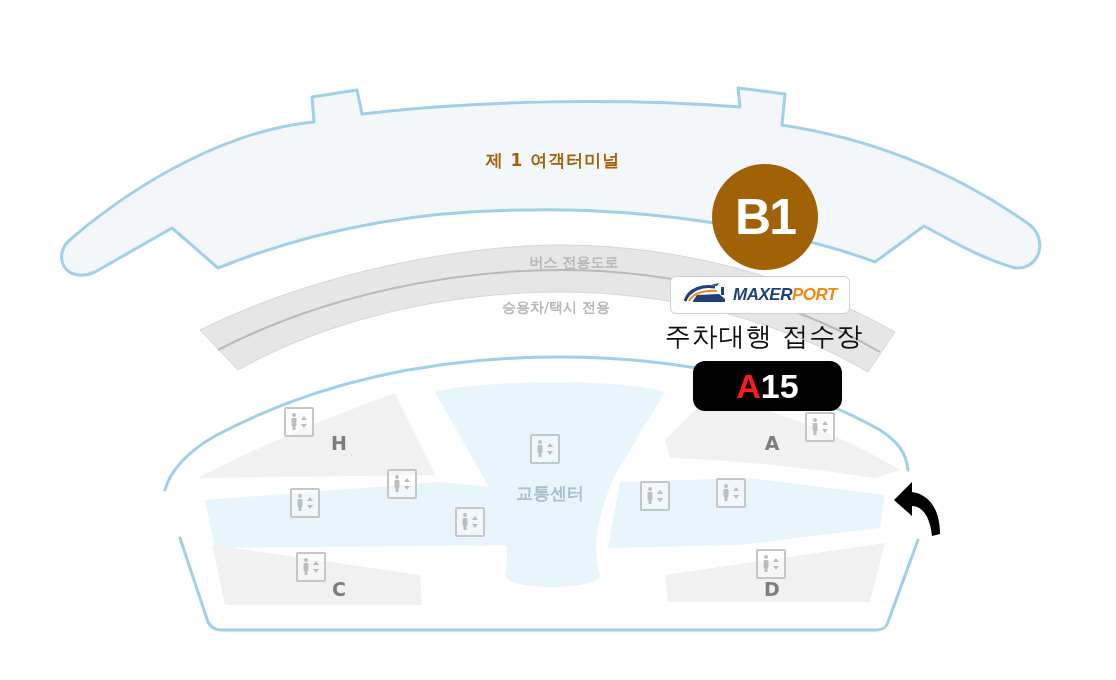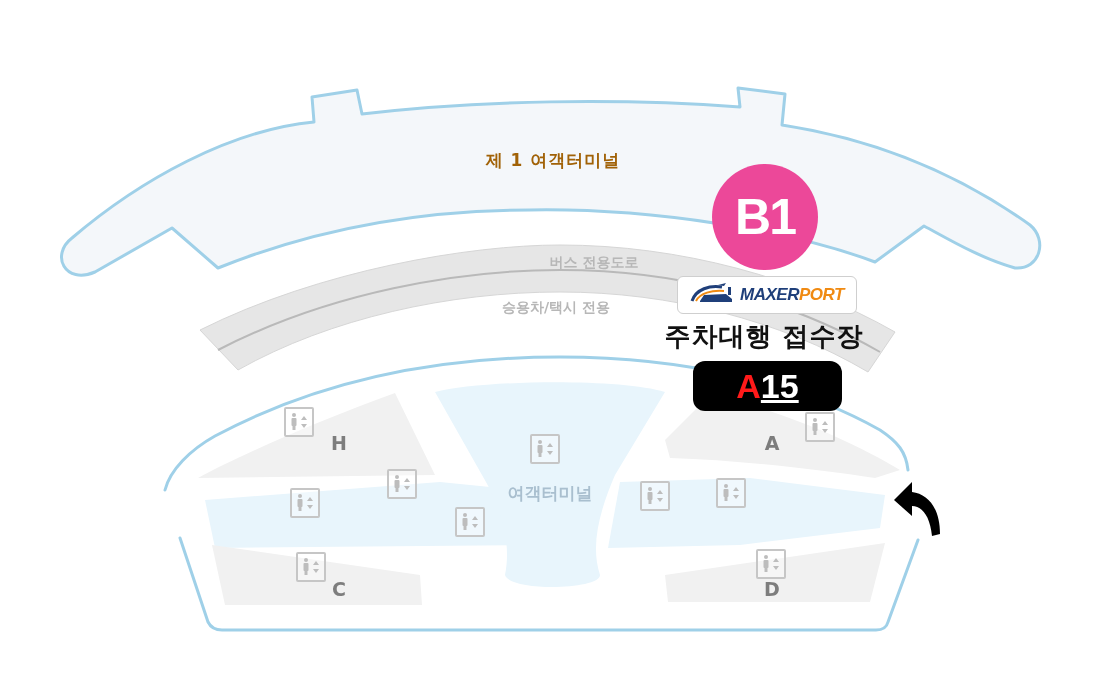--- a/index.html
+++ b/index.html
@@ -3,29 +3,29 @@
 <meta charset="utf-8">
 <style>
   html, body { margin: 0; padding: 0; background: #ffffff; }
   body { width: 1116px; height: 680px; position: relative; overflow: hidden; font-family: "DejaVu Sans", sans-serif; }
   #map { position: absolute; left: 0; top: 0; width: 1116px; height: 680px; }
   .lbl { position: absolute; white-space: nowrap; transform: translate(-50%, -50%); }
   .terminal-label { font-size: 17px; font-weight: bold; color: #a16207; letter-spacing: 1px; }
   .road-label { font-size: 14px; color: #b7b7b7; font-weight: bold; }
   .zone-label { font-size: 19px; font-weight: bold; color: #7d7d7d; }
   .center-label { font-size: 17px; font-weight: bold; color: #a9bfcf; }
-  .b1-badge { position: absolute; left: 712px; top: 164px; width: 106px; height: 106px; border-radius: 50%; background: #ec4899; color: #fff; font-family: "Liberation Sans", sans-serif; font-weight: bold; font-size: 50px; display: flex; align-items: center; justify-content: center; letter-spacing: -2px; }
-  .logo-box { position: absolute; left: 670px; top: 276px; width: 180px; height: 38px; background: #fff; border: 1px solid #cfcfcf; border-radius: 6px; display: flex; align-items: center; justify-content: center; gap: 4px; box-sizing: border-box; margin-left: 7px; }
+  .b1-badge { position: absolute; left: 712px; top: 164px; width: 106px; height: 106px; border-radius: 50%; background: #a16207; color: #fff; font-family: "Liberation Sans", sans-serif; font-weight: bold; font-size: 50px; display: flex; align-items: center; justify-content: center; letter-spacing: -2px; }
+  .logo-box { position: absolute; left: 670px; top: 276px; width: 180px; height: 38px; background: #fff; border: 1px solid #cfcfcf; border-radius: 6px; display: flex; align-items: center; justify-content: center; gap: 4px; box-sizing: border-box; }
   .logo-text { font-family: "Liberation Sans", sans-serif; font-style: italic; font-weight: bold; font-size: 17px; letter-spacing: -0.5px; }
   .logo-maxer { color: #1f3f7a; }
   .logo-port { color: #f08a12; }
-  .valet-title { position: absolute; left: 764px; top: 336px; transform: translate(-50%, -50%); font-size: 26px; font-weight: bold; color: #111; white-space: nowrap; letter-spacing: 1px; }
+  .valet-title { position: absolute; left: 764px; top: 336px; transform: translate(-50%, -50%); font-size: 26px; font-weight: normal; color: #111; white-space: nowrap; letter-spacing: 1px; }
   .spot-badge { position: absolute; left: 693px; top: 361px; width: 149px; height: 50px; background: #000; border-radius: 12px; display: flex; align-items: center; justify-content: center; font-family: "Liberation Sans", sans-serif; font-weight: bold; font-size: 34px; }
   .spot-letter { color: #ff1a1a; }
-  .spot-num { color: #ffffff; text-decoration: underline; }
+  .spot-num { color: #ffffff; }
   .elev { position: absolute; width: 30px; height: 30px; border: 2px solid #c6c6c6; border-radius: 2px; box-sizing: border-box; background: rgba(255,255,255,0.35); }
   .elev svg { position: absolute; left: 2px; top: 2px; }
   .arrow { position: absolute; left: 890px; top: 480px; width: 56px; height: 60px; }
 </style>
 </head>
 <body>
 
 <svg id="map" viewBox="0 0 1116 680" xmlns="http://www.w3.org/2000/svg">
 
   <path d="M 312 97 L 357 90 L 362 114
@@ -65,29 +65,29 @@
            C 600 590, 510 592, 505 575
            C 512 540, 500 505, 482 475 Z" fill="#e8f5fc"></path>
 
   <path d="M 198 478 C 240 455, 320 420, 395 393 L 435 475 Z" fill="#f1f1f1"></path>
   <path d="M 665 440 L 710 395 C 780 410, 850 440, 900 470 L 875 478 C 820 470, 740 460, 670 458 Z" fill="#f1f1f1"></path>
   <path d="M 212 545 L 420 575 L 422 605 L 225 605 Z" fill="#f1f1f1"></path>
   <path d="M 665 575 L 885 543 L 870 602 L 668 602 Z" fill="#f1f1f1"></path>
 </svg>
 
 <div class="lbl terminal-label" style="left:553px; top:160px;">제 1 여객터미널</div>
-<div class="lbl road-label" style="left:588px; top:263px;padding-left:12px;">버스 전용도로</div>
+<div class="lbl road-label" style="left:568px; top:263px;padding-left:12px;">버스 전용도로</div>
 <div class="lbl road-label" style="left:556px; top:308px;">승용차/택시 전용</div>
 
 <div class="lbl zone-label" style="left:339px; top:443px;">H</div>
 <div class="lbl zone-label" style="left:772px; top:443px;">A</div>
 <div class="lbl zone-label" style="left:339px; top:589px;">C</div>
 <div class="lbl zone-label" style="left:772px; top:589px;">D</div>
 
-<div class="lbl center-label" style="left:550px; top:493px;">여객터미널</div>
+<div class="lbl center-label" style="left:550px; top:493px;">교통센터</div>
 
 <div class="elev" style="left:284px; top:407px;">
     <svg width="22" height="22" viewBox="0 0 22 22">
       <circle cx="6" cy="4" r="2" fill="#bdbdbd"></circle>
       <rect x="3.5" y="7" width="5" height="8" rx="1" fill="#bdbdbd"></rect>
       <rect x="4.5" y="14" width="3" height="5" fill="#bdbdbd"></rect>
       <path d="M13 9 L16 5 L19 9 Z" fill="#bdbdbd"></path>
       <path d="M13 13 L16 17 L19 13 Z" fill="#bdbdbd"></path>
     </svg>
   </div>

